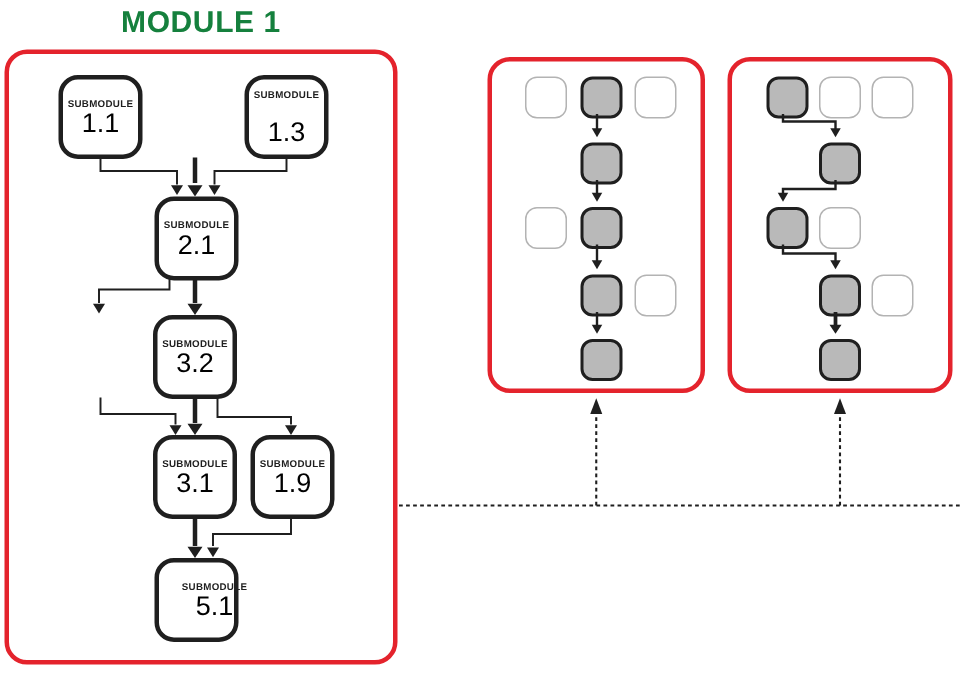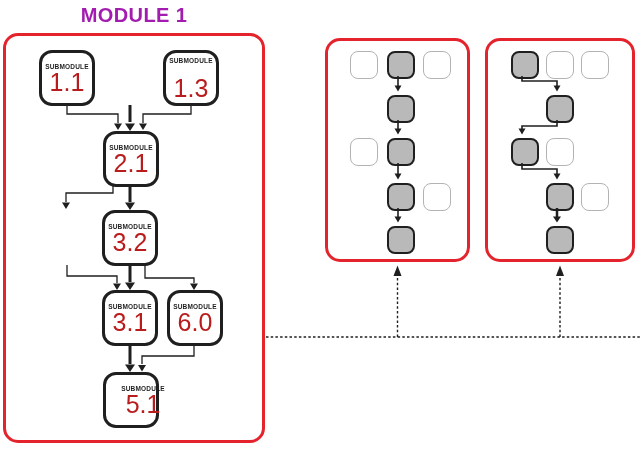--- a/index.html
+++ b/index.html
@@ -6,30 +6,30 @@
   .stage{
     position:relative;width:640px;height:462px;background:#ffffff;
     overflow:hidden;font-family:"Liberation Sans",sans-serif;
   }
   .redbox{
     position:absolute;border:3px solid #e4232c;border-radius:15px;
     box-sizing:border-box;background:transparent;
   }
   .module-title{
     position:absolute;left:3px;top:4px;width:262px;text-align:center;
-    font-size:20px;font-weight:bold;color:#a21caf;letter-spacing:.4px;
+    font-size:20px;font-weight:bold;color:#15803d;letter-spacing:.4px;
   }
   .node{
     position:absolute;width:56px;height:56px;background:#ffffff;
     border:3px solid #1f1f1f;border-radius:13px;box-sizing:border-box;
     display:flex;flex-direction:column;align-items:center;justify-content:center;
     z-index:2;
   }
   .node .tag{font-size:6.5px;font-weight:bold;color:#1f1f1f;letter-spacing:.2px;margin-top:2px;}
-  .node .num{font-size:25px;color:#b91c1c;line-height:1.02;}
+  .node .num{font-size:18px;color:#000000;line-height:1.02;}
   .cell{
     position:absolute;width:28px;height:28px;border-radius:8px;box-sizing:border-box;
   }
   .cell.filled{background:#b9b9b9;border:2.5px solid #1f1f1f;}
   .cell.empty{background:#ffffff;border:1.2px solid #b3b3b3;}
   .caption{
     position:absolute;left:352px;top:345px;font-size:15px;font-weight:bold;
     color:#2d2d2d;white-space:nowrap;letter-spacing:.2px;
   }
   svg.overlay{position:absolute;left:0;top:0;z-index:1;pointer-events:none;}
@@ -109,21 +109,21 @@
   <div class="node" style="left:102px;top:210px;">
     <span class="tag">SUBMODULE</span>
     <span class="num">3.2</span>
   </div>
   <div class="node" style="left:102px;top:290px;">
     <span class="tag">SUBMODULE</span>
     <span class="num">3.1</span>
   </div>
   <div class="node" style="left:167px;top:290px;">
     <span class="tag">SUBMODULE</span>
-    <span class="num">6.0</span>
+    <span class="num">1.9</span>
   </div>
   <div class="node" style="left:103px;top:372px;padding-left:24px;">
     <span class="tag">SUBMODULE</span>
     <span class="num">5.1</span>
   </div>
 
   <div class="redbox" style="left:325px;top:38px;width:145px;height:224px;">
       <div class="cell empty" style="left: 22px; top: 10px;"></div>
       <div class="cell filled" style="left: 59px; top: 10px;"></div>
       <div class="cell empty" style="left: 95px; top: 10px;"></div>

